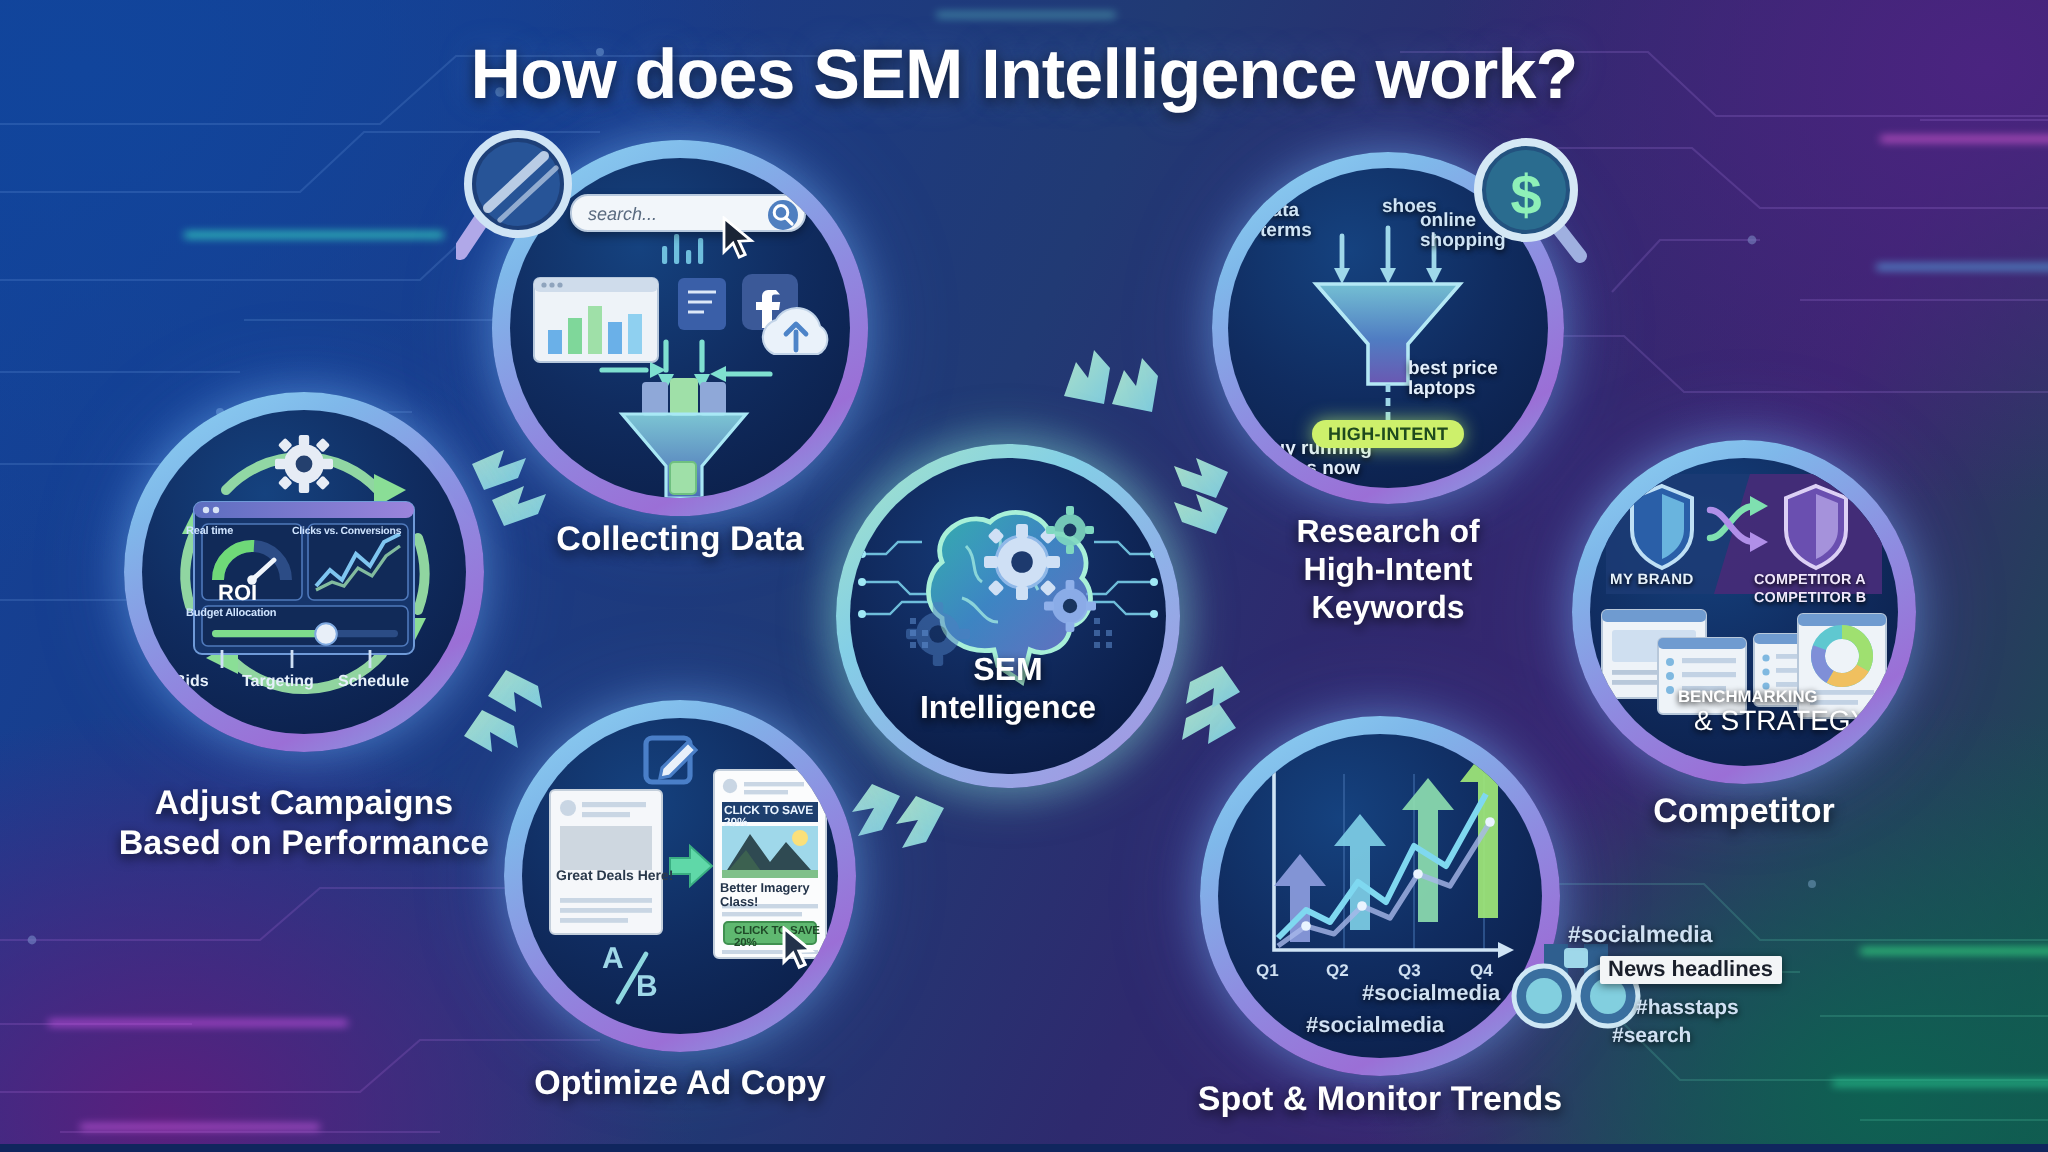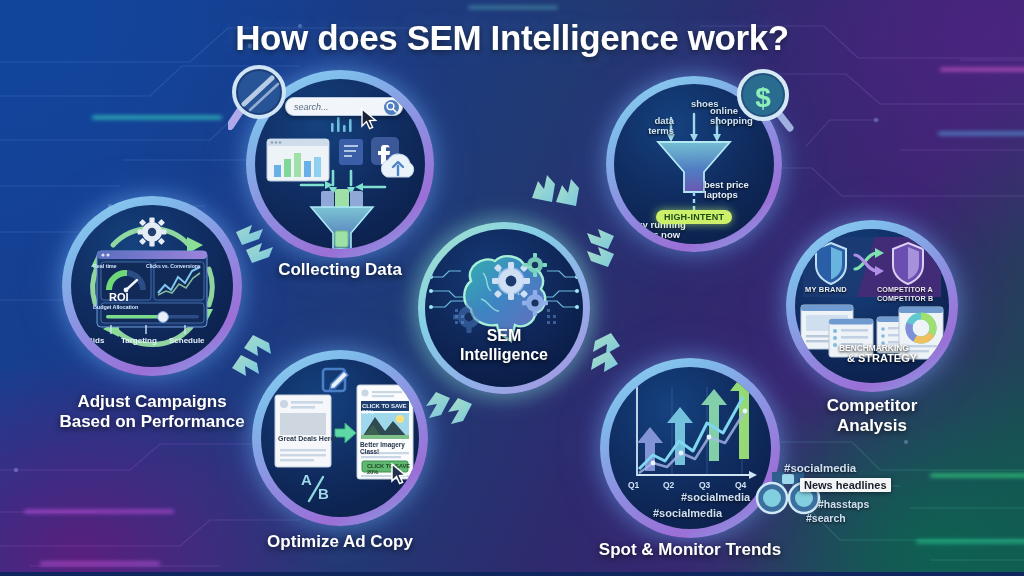--- a/index.html
+++ b/index.html
@@ -355,33 +355,38 @@
           <stop offset="0" stop-color="#8ce0ea" stop-opacity=".8"></stop>
           <stop offset="55%" stop-color="#5f8fd8" stop-opacity=".8"></stop>
           <stop offset="100%" stop-color="#7a5fc0" stop-opacity=".85"></stop>
             </linearGradient>
           </defs>
         <path d="M80 108 v20" stroke="#9fd8ea" stroke-width="2.4" stroke-dasharray="4 3"></path>
         <path d="M76 126 l4 9 l4 -9 z" fill="#9fd8ea"></path>
       </svg>
       
       <div style="position:absolute;left:54px;top:14px;font-size:9.5px;font-weight:bold;color:#cfe4f5;text-shadow:0 1px 3px #000;margin-left:23px;">shoes</div>
-      <div style="position:absolute;left:16px;top:32px;font-size:9.5px;font-weight:bold;color:#cfe4f5;text-shadow:0 1px 3px #000;width:44px;line-height:1.1;text-align:right;">data terms</div>
+      <div style="position:absolute;left:16px;top:17px;font-size:9.5px;font-weight:bold;color:#cfe4f5;text-shadow:0 1px 3px #000;width:44px;line-height:1.1;">data terms</div>
       <div style="position:absolute;left:96px;top:22px;font-size:9.5px;font-weight:bold;color:#cfe4f5;text-shadow:0 1px 3px #000;width:50px;line-height:1.1;">online shopping</div>
       <div style="position:absolute;left:17px;top:96px;font-size:9.5px;font-weight:bold;color:#e2eefb;text-shadow:0 1px 3px #000;width:56px;line-height:1.1;margin-top:40px;">buy running shoes now</div>
       <div style="position:absolute;left:90px;top:96px;font-size:9.5px;font-weight:bold;color:#e2eefb;text-shadow:0 1px 3px #000;width:58px;line-height:1.1;">best price laptops</div>
       <div style="position:absolute;left:42px;top:126px;background:#cdf06b;color:#1e4a1e;font-size:9px;font-weight:bold;padding:2px 8px;border-radius:9px;box-shadow:0 0 9px rgba(190,250,110,.65);letter-spacing:.2px;">HIGH-INTENT</div>
     </div>
 
     <svg style="position:absolute;left:124px;top:-10px;" width="66" height="70" viewBox="0 0 66 70">
       <line x1="46" y1="44" x2="60" y2="62" stroke="#9fb0e0" stroke-width="7" stroke-linecap="round"></line>
       <circle cx="33" cy="29" r="24" fill="#23527f" stroke="#d5e8f5" stroke-width="4"></circle>
       <circle cx="33" cy="29" r="20" fill="#2f7f9a" opacity=".6"></circle>
       <text x="33" y="41" font-size="28" font-weight="bold" fill="#8ef0b8" text-anchor="middle" font-family="Liberation Sans, sans-serif">$</text>
     </svg>
+    <div class="caption" style="top:182px;font-size:16px;">
+      <div>Research of</div>
+      <div>High-Intent</div>
+      <div>Keywords</div>
+    </div>
   </div>
 
   <div class="node" id="n-comp" style="left:786px;top:220px;width:172px;height:172px;">
     <div class="ring"></div>
     <div class="ring-inner" style="inset:9px;">
       <svg width="154" height="154" viewBox="0 0 154 154">
         <rect x="8" y="8" width="138" height="60" fill="#1c3b74" opacity=".85"></rect>
         <path d="M80 8 L62 68 H146 V8 Z" fill="#4a2a78" opacity=".85"></path>
 
         <g transform="translate(36,32)">
@@ -442,25 +447,24 @@
         </g>
         <g fill="#c2d2e4">
             <rect x="110" y="116" width="32" height="2.4"></rect>
             <rect x="110" y="121" width="24" height="2.4"></rect>
           </g>
       </svg>
       <div style="position:absolute;left:10px;top:56px;font-size:7.5px;font-weight:bold;color:#e6f2fb;text-shadow:0 1px 2px #000;letter-spacing:.2px;">MY BRAND</div>
       <div style="position:absolute;left:82px;top:56px;font-size:7.2px;font-weight:bold;color:#f0e8fb;text-shadow:0 1px 2px #000;letter-spacing:.1px;">COMPETITOR A</div>
       <div style="position:absolute;left:82px;top:65px;font-size:7.2px;font-weight:bold;color:#f0e8fb;text-shadow:0 1px 2px #000;letter-spacing:.1px;">COMPETITOR B</div>
       <div style="position:absolute;left:44px;top:114px;font-size:8.4px;font-weight:bold;color:#fff;text-shadow:0 1px 3px #000;">BENCHMARKING</div>
-      <div style="position:absolute;left:52px;top:123px;font-size:11px;font-weight:bold;color:#fff;text-shadow:0 1px 3px #000;">&amp; STRATEGY</div>
+      <div style="position:absolute;left:52px;top:123px;font-size:14px;font-weight:normal;color:#fff;text-shadow:0 1px 3px #000;">&amp; STRATEGY</div>
     </div>
     <div class="caption" style="top:176px;">
       <div>Competitor</div>
-      <div>Analysis</div>
     </div>
   </div>
 
   <div class="node" id="n-ad" style="left:252px;top:350px;width:176px;height:176px;">
     <div class="ring"></div>
     <div class="ring-inner" style="inset:9px;">
       <svg width="158" height="158" viewBox="0 0 158 158">
 
         <g transform="translate(62,6)">
           <rect x="0" y="4" width="22" height="22" rx="3" fill="none" stroke="#4a7fc8" stroke-width="2.6"></rect>

